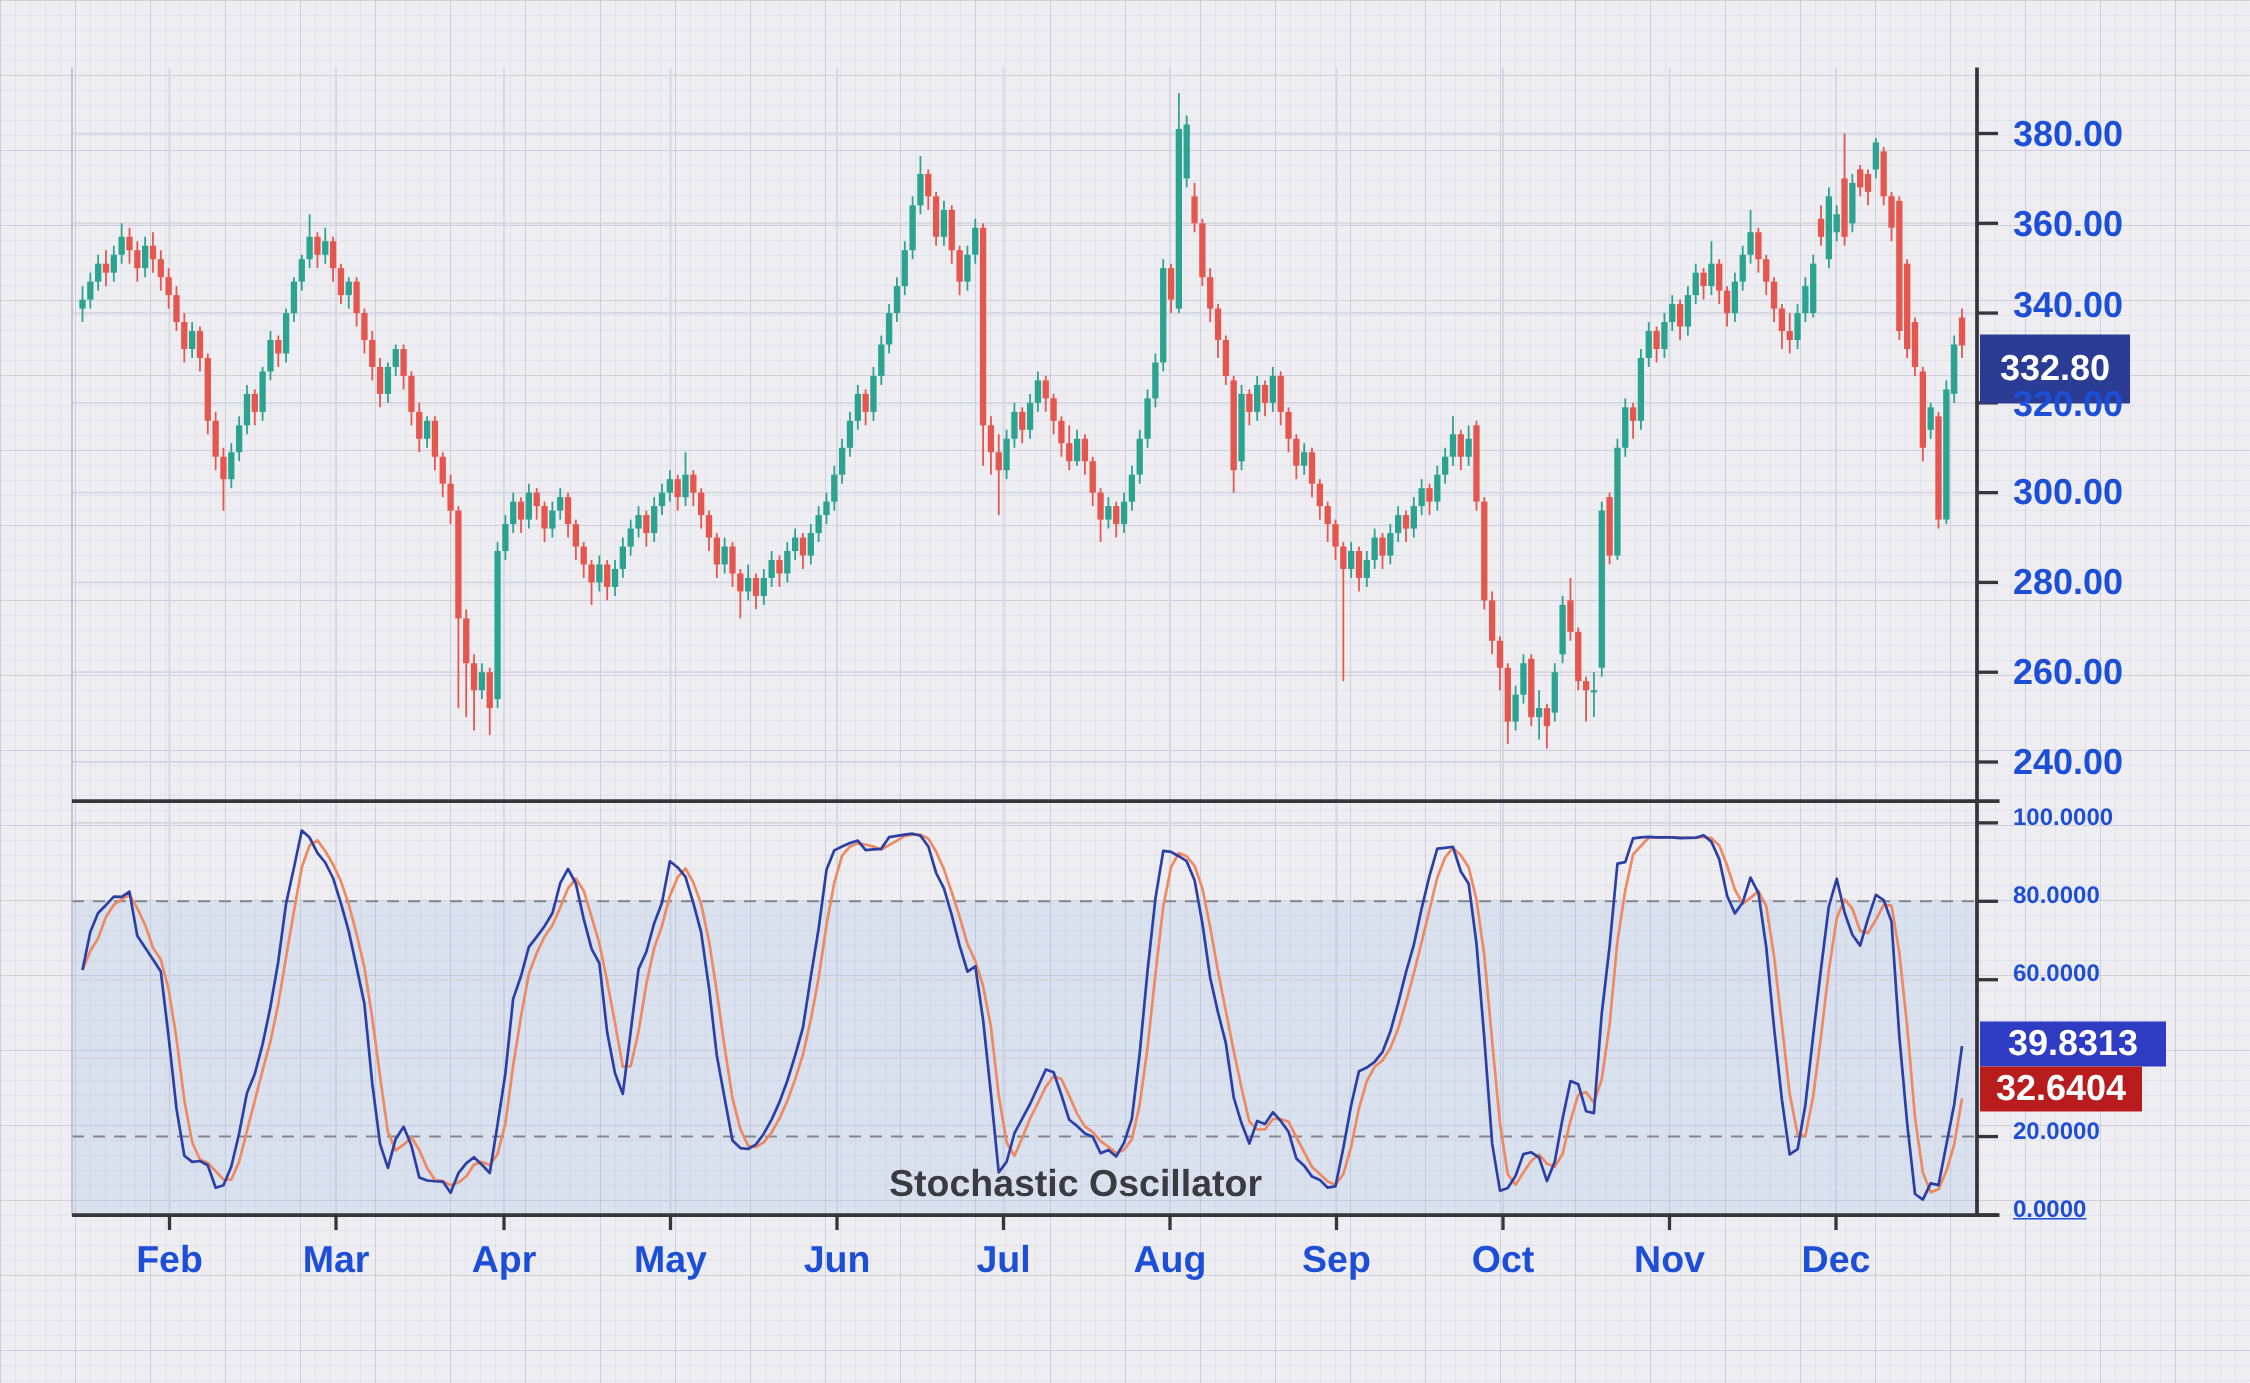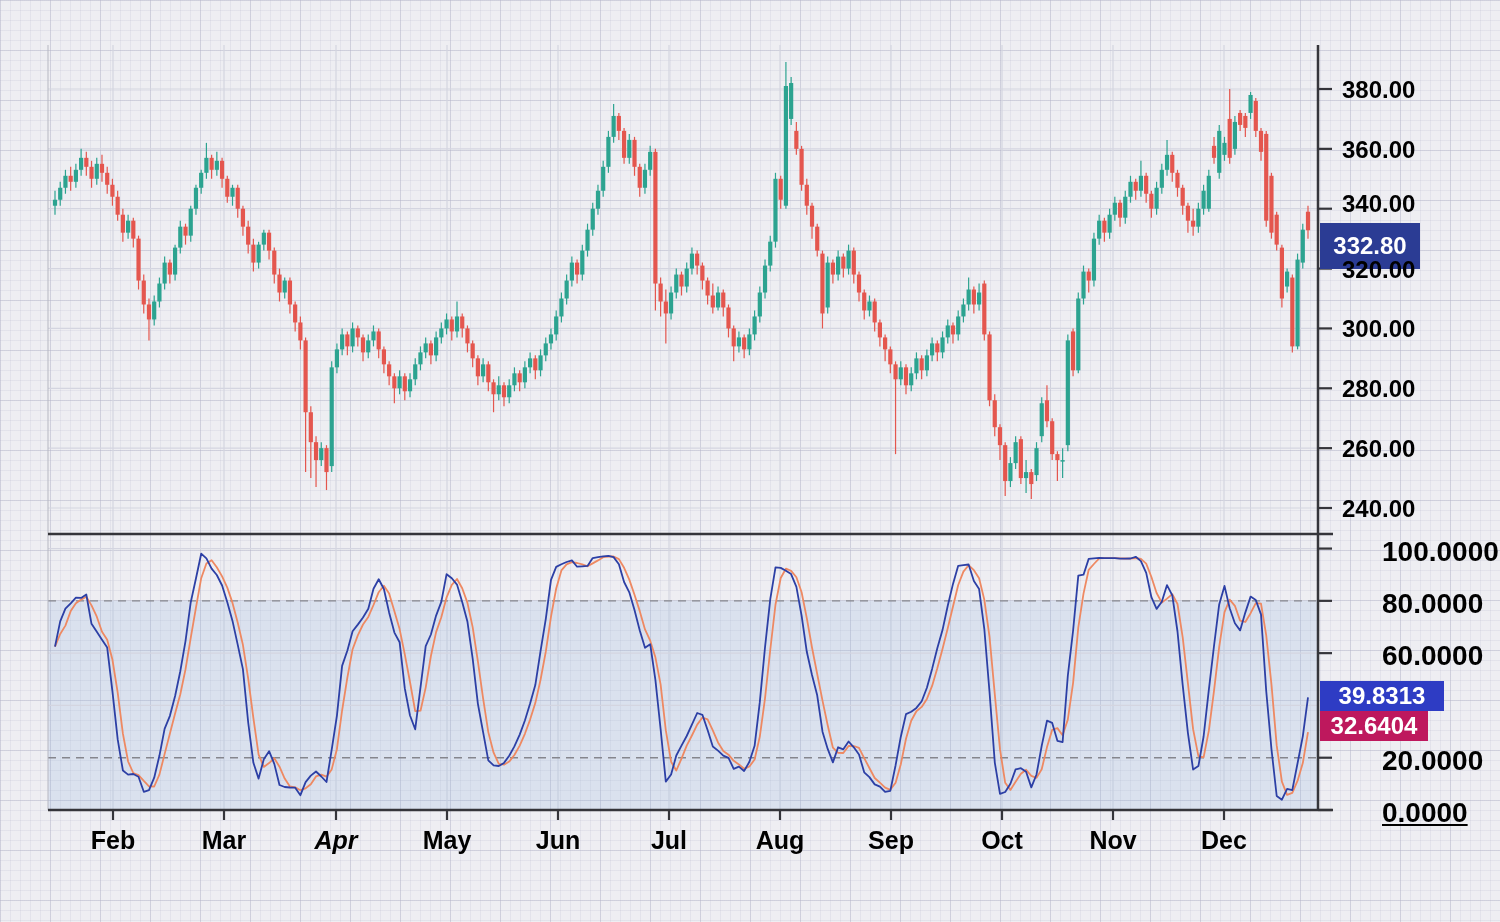--- a/index.html
+++ b/index.html
@@ -9,23 +9,23 @@
     background-color:#eeeef2;
     background-image:
       linear-gradient(rgba(183,184,203,.45) 1px, transparent 1px),
       linear-gradient(90deg, rgba(183,184,203,.45) 1px, transparent 1px),
       linear-gradient(rgba(183,184,203,.20) 1px, transparent 1px),
       linear-gradient(90deg, rgba(183,184,203,.20) 1px, transparent 1px);
     background-size:50px 50px,50px 50px,10px 10px,10px 10px;
   }
   #stage{position:absolute;inset:0;width:1500px;height:922px;}
   svg{position:absolute;left:0;top:0;}
-  .lbl{position:absolute;font-weight:700;color:#000000;white-space:nowrap;line-height:1;}
+  .lbl{position:absolute;font-weight:700;color:#1d4ed8;white-space:nowrap;line-height:1;}
   .price-lbl{font-size:24px;}
-  .osc-lbl{font-size:28px;margin-left:40px;}
+  .osc-lbl{font-size:16px;}
   .month-lbl{font-size:25px;transform:translateX(-50%);}
   .badge{
     position:absolute;color:#fff;font-weight:700;text-align:center;
     display:flex;align-items:center;justify-content:center;
   }
   #price-badge{left:1320px;top:223px;width:100px;height:46px;font-size:24px;}
   #k-badge{left:1320px;top:681px;width:124px;height:30px;font-size:24px;}
   #d-badge{left:1320px;top:711px;width:108px;height:30px;font-size:24px;}
   #osc-title{
     position:absolute;left:717px;top:775px;transform:translateX(-50%);
@@ -573,40 +573,41 @@
       <line x1="669" y1="810" x2="669" y2="820" stroke="#35353a" stroke-width="2.2"></line>
       <line x1="780" y1="810" x2="780" y2="820" stroke="#35353a" stroke-width="2.2"></line>
       <line x1="891" y1="810" x2="891" y2="820" stroke="#35353a" stroke-width="2.2"></line>
       <line x1="1002" y1="810" x2="1002" y2="820" stroke="#35353a" stroke-width="2.2"></line>
       <line x1="1113" y1="810" x2="1113" y2="820" stroke="#35353a" stroke-width="2.2"></line>
       <line x1="1224" y1="810" x2="1224" y2="820" stroke="#35353a" stroke-width="2.2"></line>
     </svg>
 
   <div id="price-badge" class="badge" style="background: rgb(43, 60, 148); color: rgb(255, 255, 255);">332.80</div>
   <div id="k-badge" class="badge" style="background: rgb(46, 60, 196); color: rgb(255, 255, 255);">39.8313</div>
-  <div id="d-badge" class="badge" style="background: #be185d; color: rgb(255, 255, 255);">32.6404</div>
+  <div id="d-badge" class="badge" style="background: #b91c1c; color: rgb(255, 255, 255);">32.6404</div>
 
+  <div id="osc-title">Stochastic Oscillator</div>
 
   <div id="labels">
       <div class="lbl price-lbl" style="left: 1342px; top: 78px;">380.00</div>
       <div class="lbl price-lbl" style="left: 1342px; top: 137.858px;">360.00</div>
       <div class="lbl price-lbl" style="left: 1342px; top: 192px;">340.00</div>
       <div class="lbl price-lbl" style="left: 1342px; top: 257.574px;">320.00</div>
       <div class="lbl price-lbl" style="left: 1342px; top: 317.432px;">300.00</div>
       <div class="lbl price-lbl" style="left: 1342px; top: 377.29px;">280.00</div>
       <div class="lbl price-lbl" style="left: 1342px; top: 437.148px;">260.00</div>
       <div class="lbl price-lbl" style="left: 1342px; top: 497.006px;">240.00</div>
       <div class="lbl osc-lbl" style="left: 1342px; top: 537.57px;">100.0000</div>
       <div class="lbl osc-lbl" style="left: 1342px; top: 589.856px;">80.0000</div>
       <div class="lbl osc-lbl" style="left: 1342px; top: 642.142px;">60.0000</div>
       <div class="lbl osc-lbl" style="left: 1342px; top: 746.714px;">20.0000</div>
       <div class="lbl osc-lbl" style="left: 1342px; top: 799px; text-decoration: underline;">0.0000</div>
       <div class="lbl month-lbl" style="left: 113px; top: 828px;">Feb</div>
       <div class="lbl month-lbl" style="left: 224px; top: 828px;">Mar</div>
-      <div class="lbl month-lbl" style="left: 336px; top: 828px; font-style: italic;">Apr</div>
+      <div class="lbl month-lbl" style="left: 336px; top: 828px;">Apr</div>
       <div class="lbl month-lbl" style="left: 447px; top: 828px;">May</div>
       <div class="lbl month-lbl" style="left: 558px; top: 828px;">Jun</div>
       <div class="lbl month-lbl" style="left: 669px; top: 828px;">Jul</div>
       <div class="lbl month-lbl" style="left: 780px; top: 828px;">Aug</div>
       <div class="lbl month-lbl" style="left: 891px; top: 828px;">Sep</div>
       <div class="lbl month-lbl" style="left: 1002px; top: 828px;">Oct</div>
       <div class="lbl month-lbl" style="left: 1113px; top: 828px;">Nov</div>
       <div class="lbl month-lbl" style="left: 1224px; top: 828px;">Dec</div>
     </div>
 </div>

